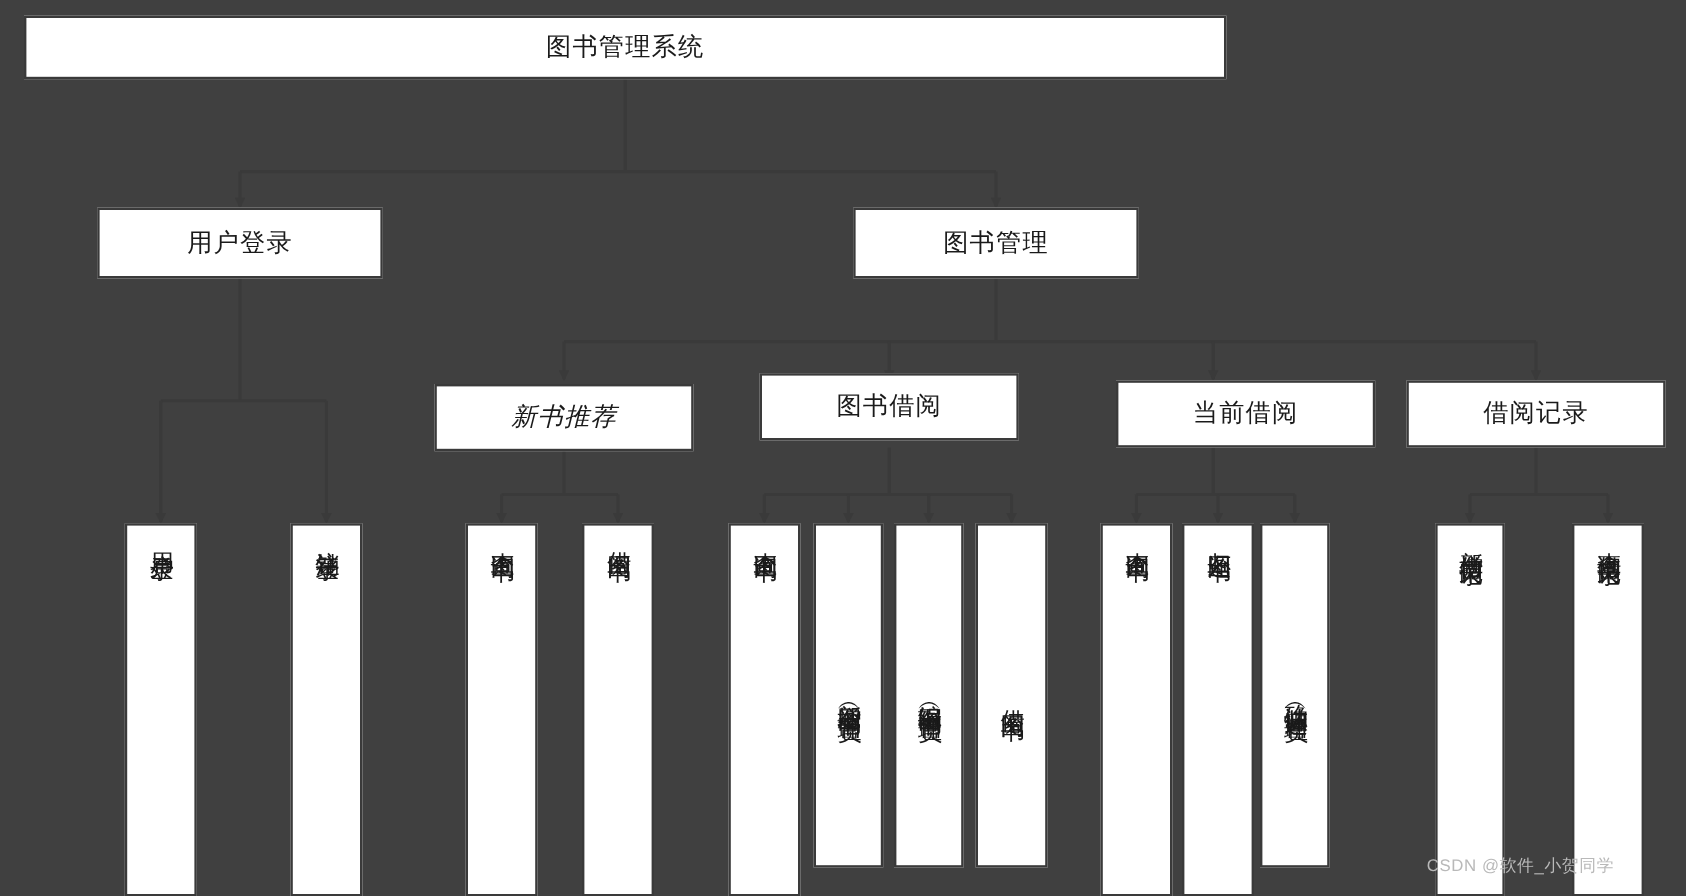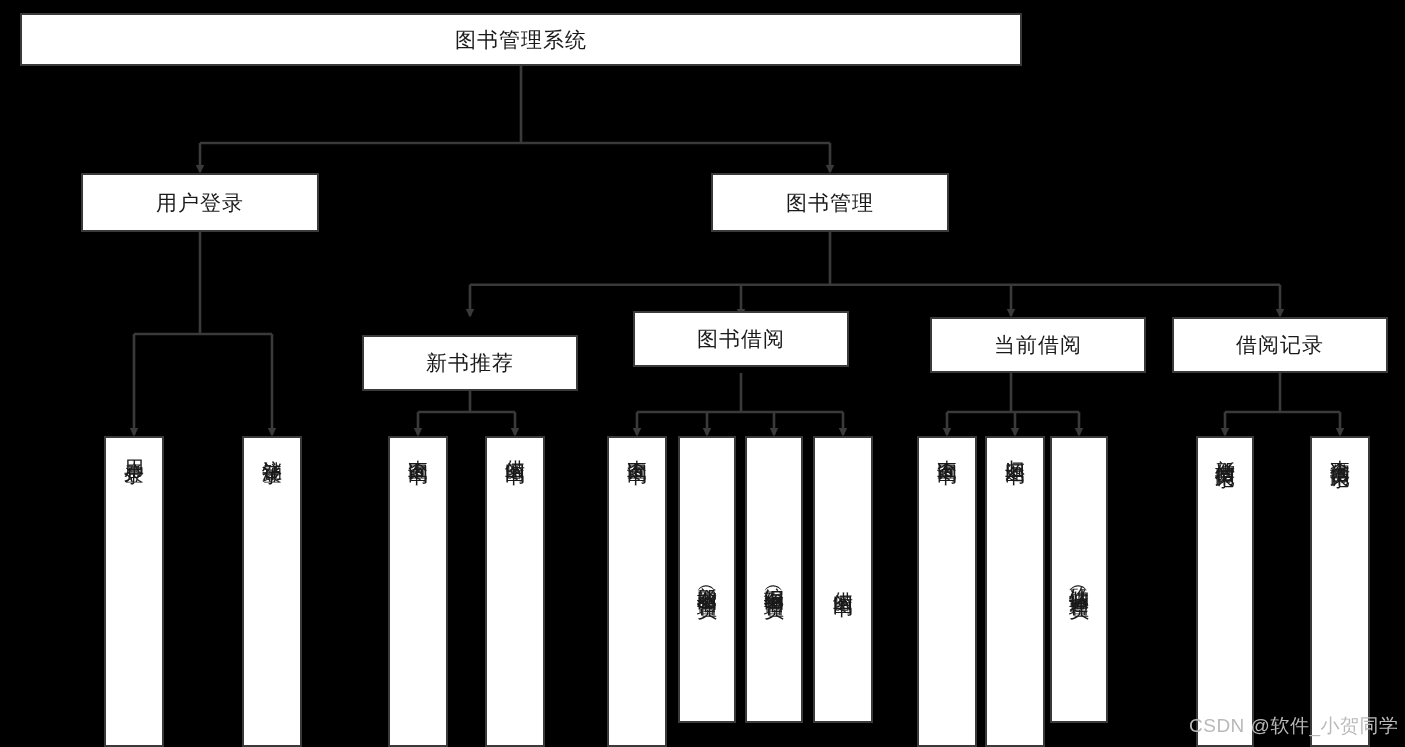--- a/index.html
+++ b/index.html
@@ -8,21 +8,21 @@
     padding: 0;
     background: #ffffff;
   }
   body {
     font-family: "Liberation Sans", "DejaVu Sans", sans-serif;
   }
   #diagram-canvas {
     position: relative;
     width: 1405px;
     height: 747px;
-    background: #000000;
+    background: #404040;
     overflow: hidden;
   }
   #edge-layer {
     position: absolute;
     left: 0;
     top: 0;
     width: 1405px;
     height: 747px;
     pointer-events: none;
   }
@@ -56,21 +56,21 @@
     letter-spacing: 2px;
     white-space: nowrap;
     text-align: left;
   }
   .node.vertical.pad-mid {
     align-items: center;
     padding-top: 0;
   }
   .watermark {
     position: absolute;
-    font-size: 19px;
+    font-size: 14px;
     color: #b9b9b9;
     letter-spacing: 0.5px;
     white-space: nowrap;
     user-select: none;
   }
 </style>
 </head>
 <body>
 
 <div id="diagram-canvas">
@@ -121,21 +121,21 @@
   <div id="node-layer">
       <div class="node horizontal pad-mid" style="left: 20px; top: 13px; width: 1002px; height: 53px; border-color: rgb(58, 58, 58); background: rgb(255, 255, 255); color: rgb(26, 26, 26);">
         <span class="node-label">图书管理系统</span>
       </div>
       <div class="node horizontal pad-mid" style="left: 81px; top: 173px; width: 238px; height: 59px; border-color: rgb(58, 58, 58); background: rgb(255, 255, 255); color: rgb(26, 26, 26);">
         <span class="node-label">用户登录</span>
       </div>
       <div class="node horizontal pad-mid" style="left: 711px; top: 173px; width: 238px; height: 59px; border-color: rgb(58, 58, 58); background: rgb(255, 255, 255); color: rgb(26, 26, 26);">
         <span class="node-label">图书管理</span>
       </div>
-      <div class="node horizontal pad-mid" style="left: 362px; top: 335px; width: 216px; height: 56px; border-color: rgb(58, 58, 58); background: rgb(255, 255, 255); color: rgb(26, 26, 26);">
+      <div class="node horizontal pad-mid" style="left: 362px; top: 320px; width: 216px; height: 56px; border-color: rgb(58, 58, 58); background: rgb(255, 255, 255); color: rgb(26, 26, 26); font-style: italic;">
         <span class="node-label">新书推荐</span>
       </div>
       <div class="node horizontal pad-mid" style="left: 633px; top: 311px; width: 216px; height: 56px; border-color: rgb(58, 58, 58); background: rgb(255, 255, 255); color: rgb(26, 26, 26);">
         <span class="node-label">图书借阅</span>
       </div>
       <div class="node horizontal pad-mid" style="left: 903px; top: 317px; width: 216px; height: 56px; border-color: rgb(58, 58, 58); background: rgb(255, 255, 255); color: rgb(26, 26, 26); margin-left: 27px;">
         <span class="node-label">当前借阅</span>
       </div>
       <div class="node horizontal pad-mid" style="left: 1172px; top: 317px; width: 216px; height: 56px; border-color: rgb(58, 58, 58); background: rgb(255, 255, 255); color: rgb(26, 26, 26);">
         <span class="node-label">借阅记录</span>

